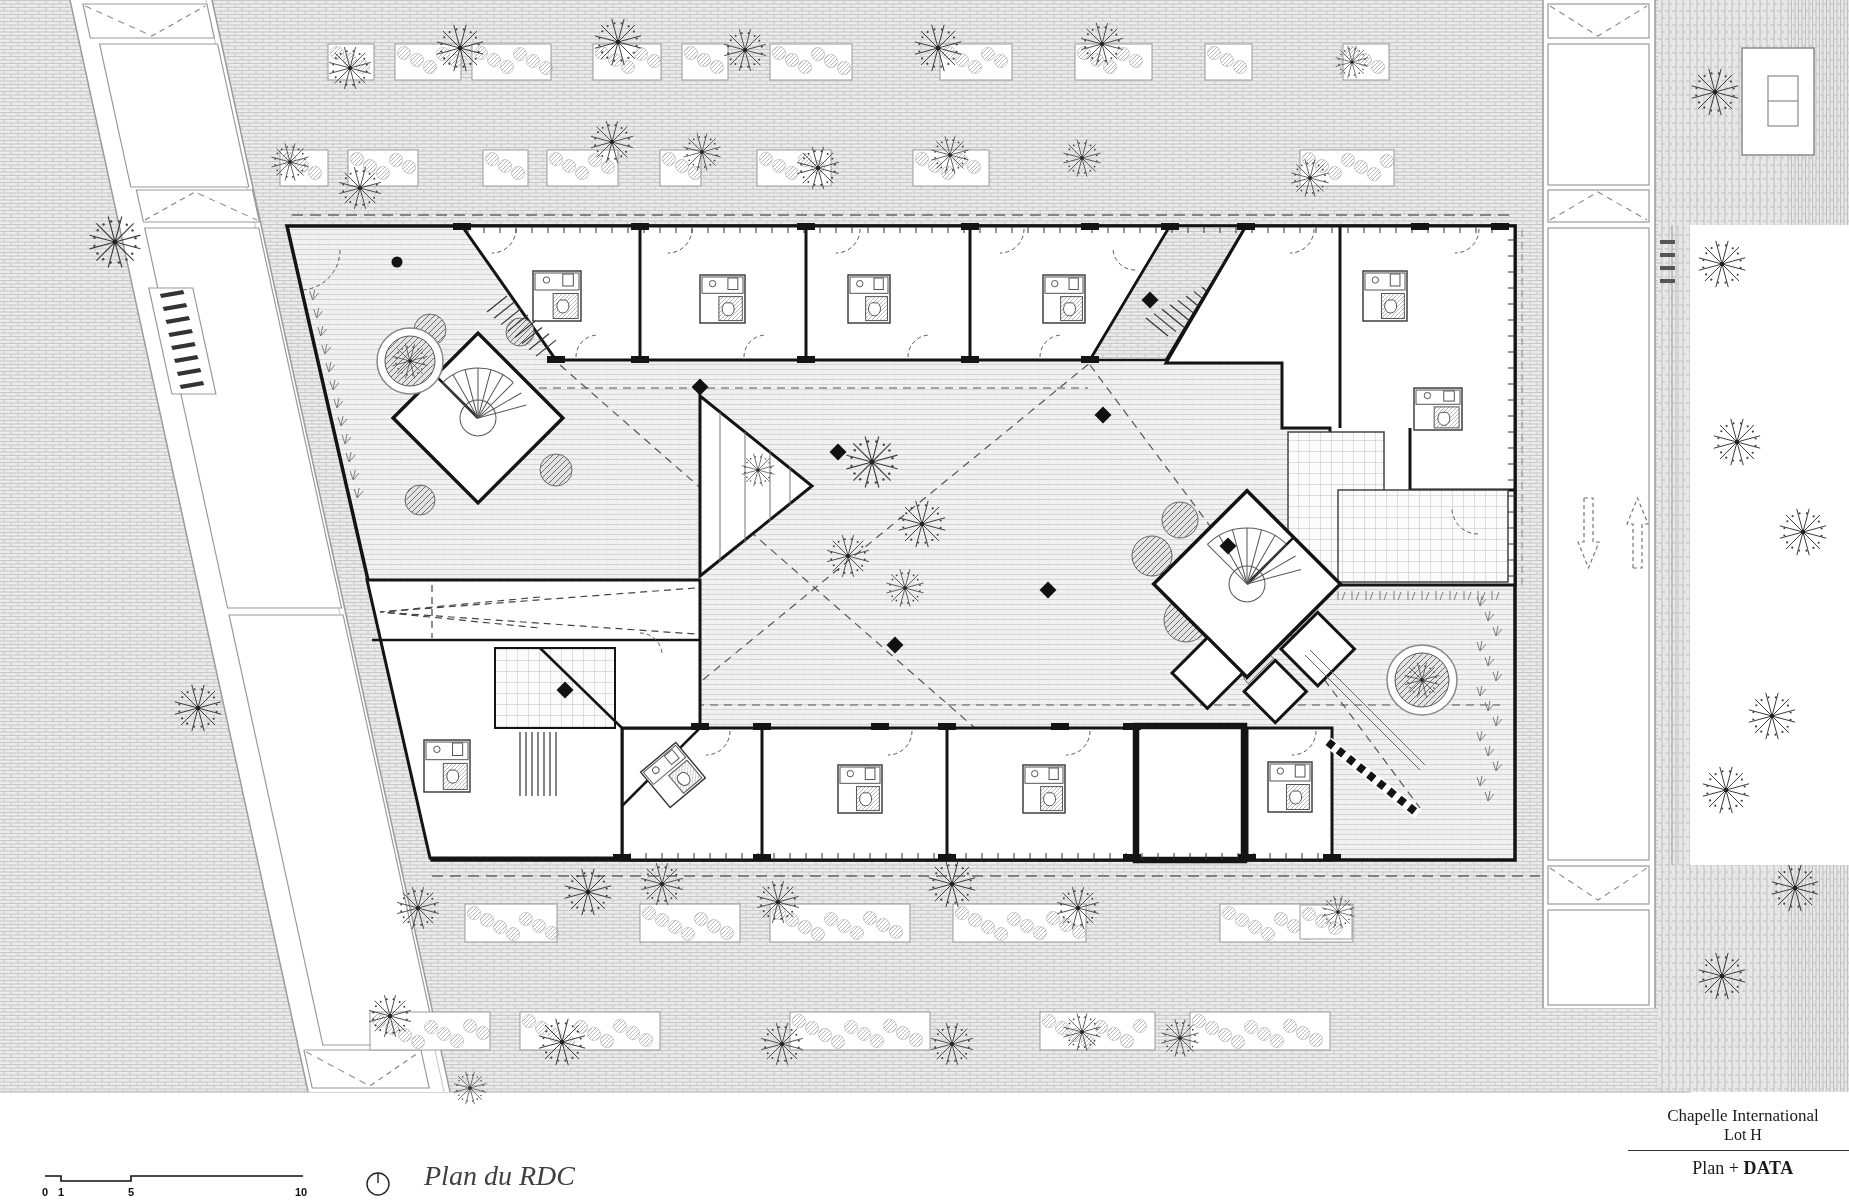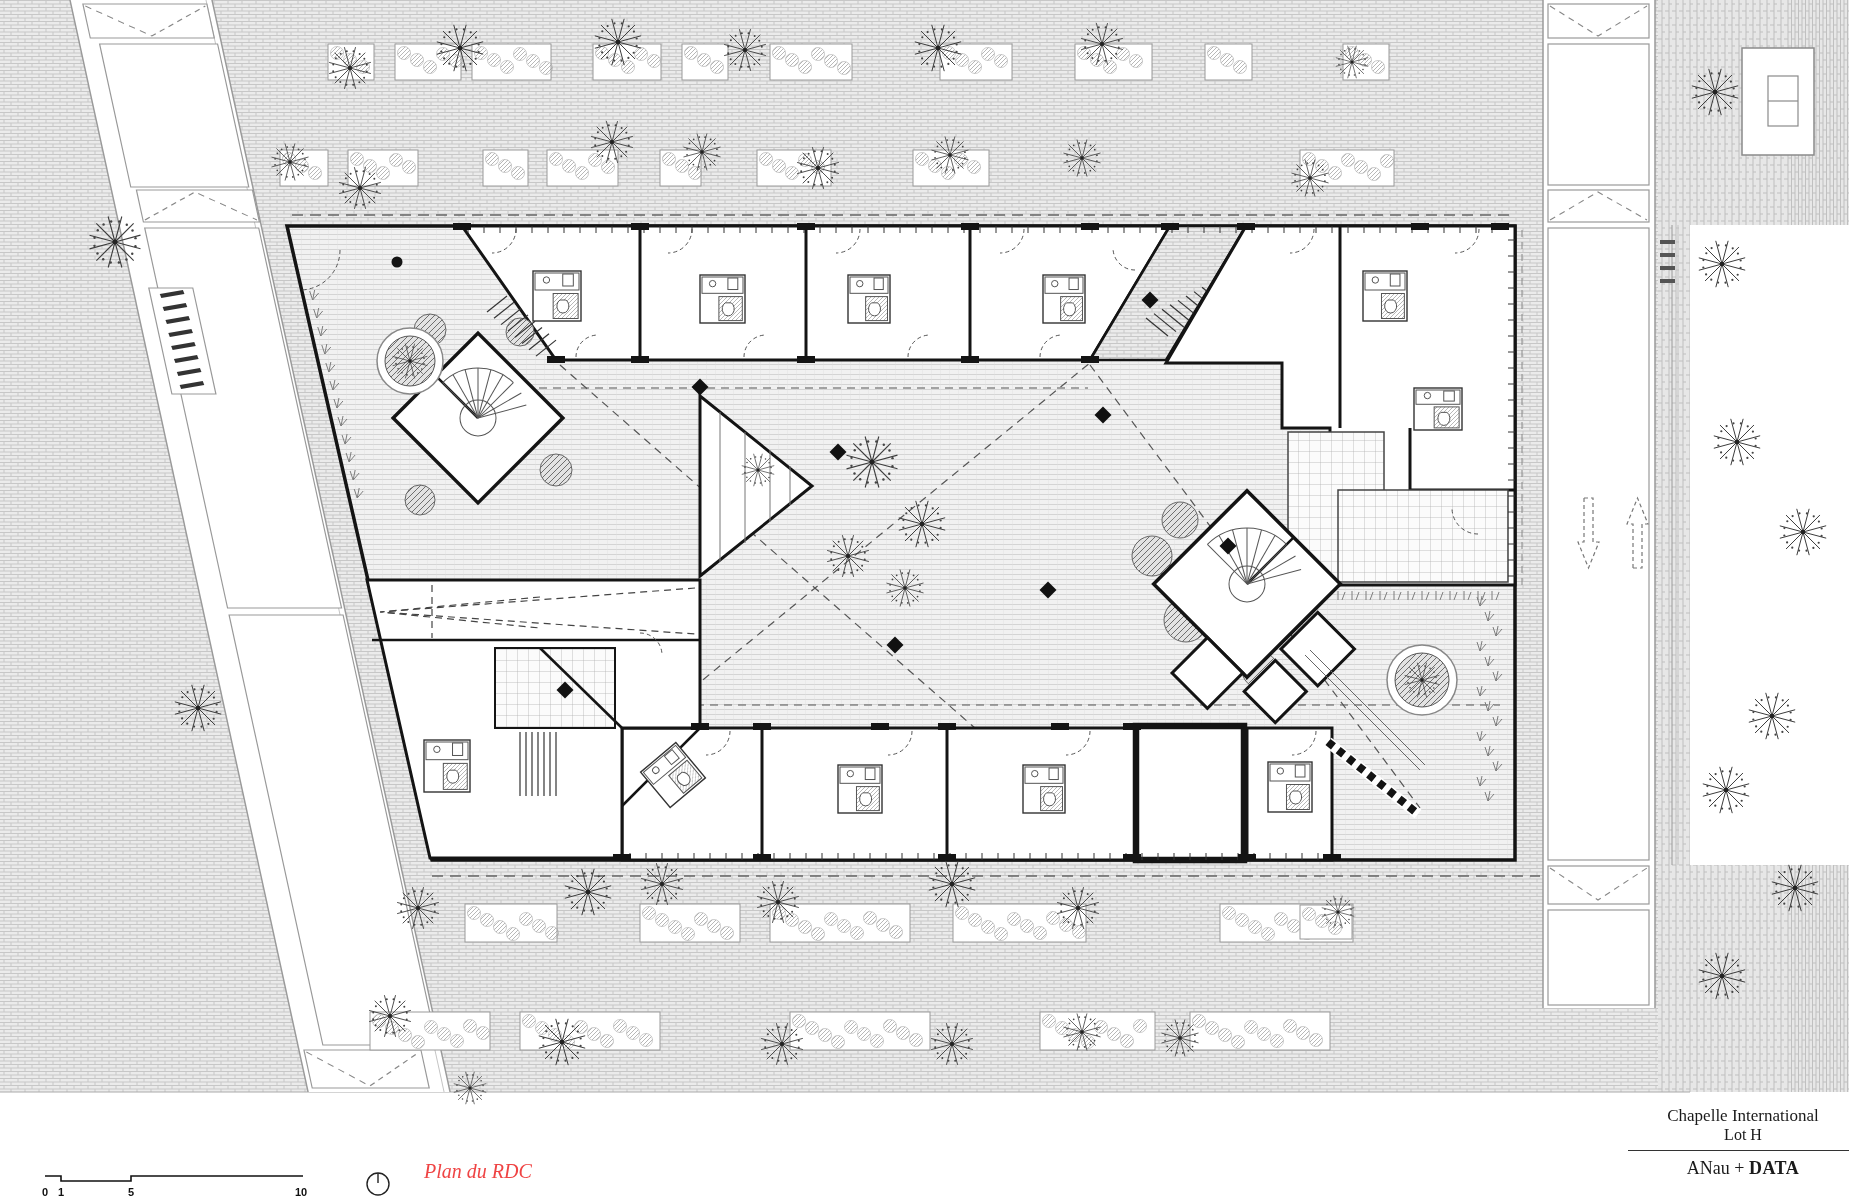--- a/index.html
+++ b/index.html
@@ -4,21 +4,21 @@
 <style>
   html,body{margin:0;padding:0;background:#fff;}
   #stage{position:relative;width:1849px;height:1200px;background:#fff;overflow:hidden;
          font-family:"Liberation Serif", serif;}
   svg{position:absolute;left:0;top:0;}
   .titleblock{position:absolute;left:1628px;top:1106px;width:230px;text-align:center;color:#1a1a1a;}
   .titleblock .proj{font-size:17px;line-height:19px;}
   .titleblock .lot{font-size:16px;line-height:19px;}
   .titleblock .firm{font-size:18px;margin-top:6px;padding-top:7px;border-top:1.5px solid #333;}
   .titleblock .firm b{letter-spacing:.5px;text-align:right;}
-  .planlabel{position:absolute;left:424px;top:1160px;font-style:italic;font-size:20px;color:#ef4444;}
+  .planlabel{position:absolute;left:424px;top:1160px;font-style:italic;font-size:28px;color:#404040;}
   .scalenum{font-family:"Liberation Sans",sans-serif;font-size:11px;font-weight:bold;fill:#111;}
 </style>
 </head>
 <body>
 
 <div id="stage">
 <svg width="1849" height="1200" viewBox="0 0 1849 1200">
   <defs>
     <pattern id="pav" width="14" height="7" patternUnits="userSpaceOnUse">
       <rect width="14" height="7" fill="#ebebeb"></rect>
@@ -2317,16 +2317,16 @@
   </g>
   <g>
     <circle cx="378" cy="1184" r="11" fill="none" stroke="#222" stroke-width="1.4"></circle>
     <line x1="378" y1="1173" x2="378" y2="1183" stroke="#222" stroke-width="1.4"></line>
   </g>
 </svg>
 
 <div class="titleblock">
   <div class="proj">Chapelle International</div>
   <div class="lot">Lot H</div>
-  <div class="firm"><span>ANau + </span><b>DATA</b></div>
+  <div class="firm"><span>Plan + </span><b>DATA</b></div>
 </div>
 <div class="planlabel">Plan du RDC</div>
 </div>
 
 </body></html>

